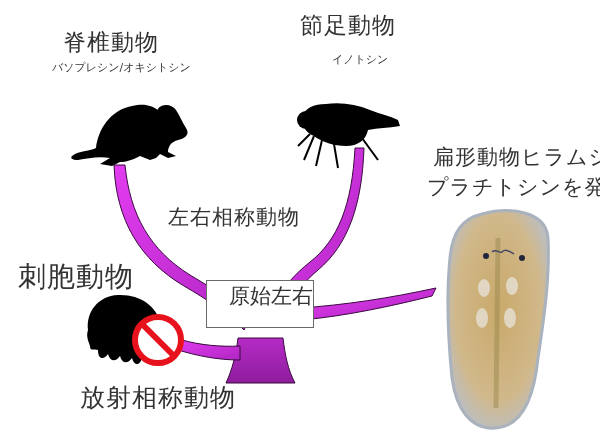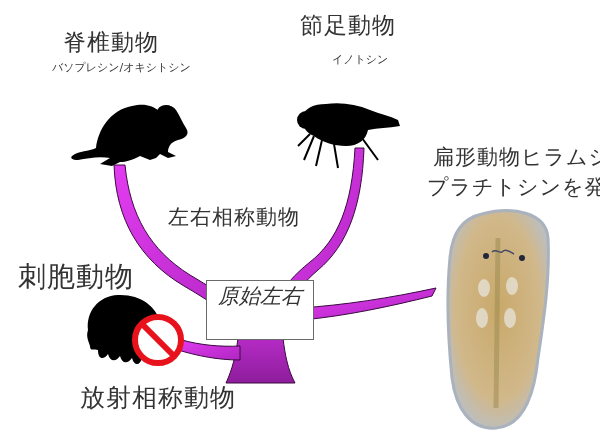--- a/index.html
+++ b/index.html
@@ -2,23 +2,23 @@
 <html><head>
 <meta charset="utf-8">
 <style>
   html, body { margin: 0; padding: 0; background: #ffffff; }
   body { width: 600px; height: 435px; position: relative; overflow: hidden;
          font-family: "DejaVu Sans", "Liberation Sans", sans-serif; color: #333333; }
   .lbl { position: absolute; white-space: nowrap; color: #333333; }
   .big { font-size: 23px; letter-spacing: 1px; }
   .small { font-size: 11px; letter-spacing: 0px; margin-left: 8px; }
   svg.canvas { position: absolute; left: 0; top: 0; }
-  .box { position: absolute; left: 206px; top: 280px; width: 108px; height: 60px;
+  .box { position: absolute; left: 206px; top: 280px; width: 108px; height: 48px;
          background: #ffffff; border: 1px solid #6a6a6a; box-sizing: border-box;
-         text-align: center; font-size: 21px; line-height: 27px; padding-top: 2px; color:#333;font-style:italic; }
+         text-align: right; font-size: 21px; line-height: 27px; padding-top: 2px; color:#333; }
   .photo { position: absolute; left: 442px; top: 208px; width: 138px; height: 222px; }
 </style>
 </head>
 <body>
 
 <svg class="canvas" width="600" height="435" viewBox="0 0 600 435">
   <defs>
     <linearGradient id="mag" x1="0" y1="0" x2="1" y2="1">
       <stop offset="0" stop-color="#e23cf0"></stop>
       <stop offset="1" stop-color="#b026c2"></stop>

